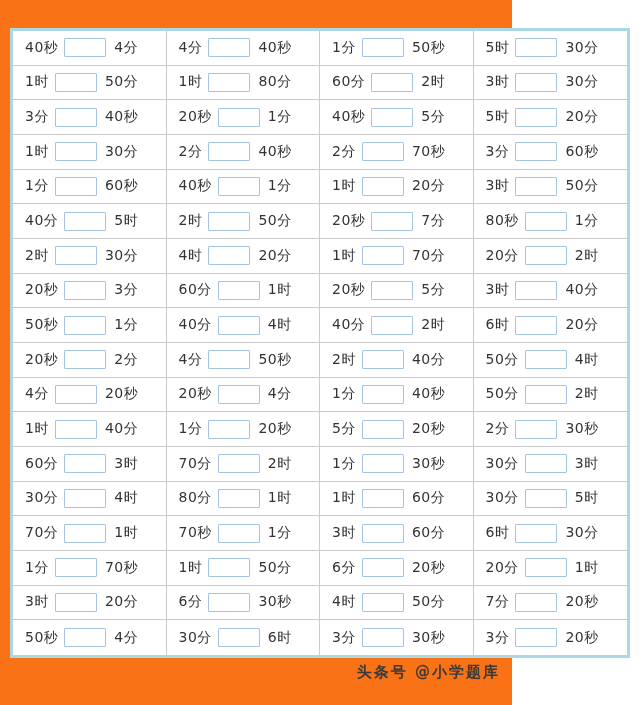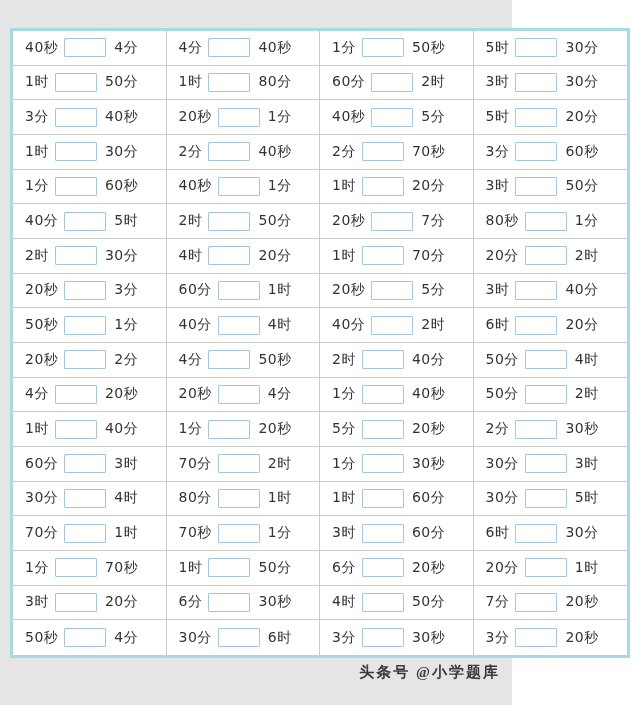--- a/index.html
+++ b/index.html
@@ -8,21 +8,21 @@
     width: 640px;
     height: 705px;
     background: #ffffff;
     font-family: "DejaVu Sans", "Liberation Sans", sans-serif;
     overflow: hidden;
   }
   .page {
     position: relative;
     width: 512px;
     height: 705px;
-    background: #e5e5e5;
+    background: #f97316;
   }
   .worksheet-table {
     position: absolute;
     left: 10px;
     top: 28px;
     width: 620px;
     height: 630px;
     box-sizing: border-box;
     border: 3px solid #a9d9e5;
     background: #ffffff;
@@ -58,21 +58,20 @@
     cursor: text;
   }
   .footer {
     position: absolute;
     right: 12px;
     top: 663px;
     font-size: 15px;
     font-weight: bold;
     color: #3a3a3a;
     letter-spacing: 2px;
-    font-family: Liberation Serif, serif;
   }
 </style>
 </head>
 <body>
 
 <div class="page">
   <div class="worksheet-table" id="worksheet-table">
       <div class="cell">
         <span class="val">40秒</span>
         <span class="answer-box"></span>

